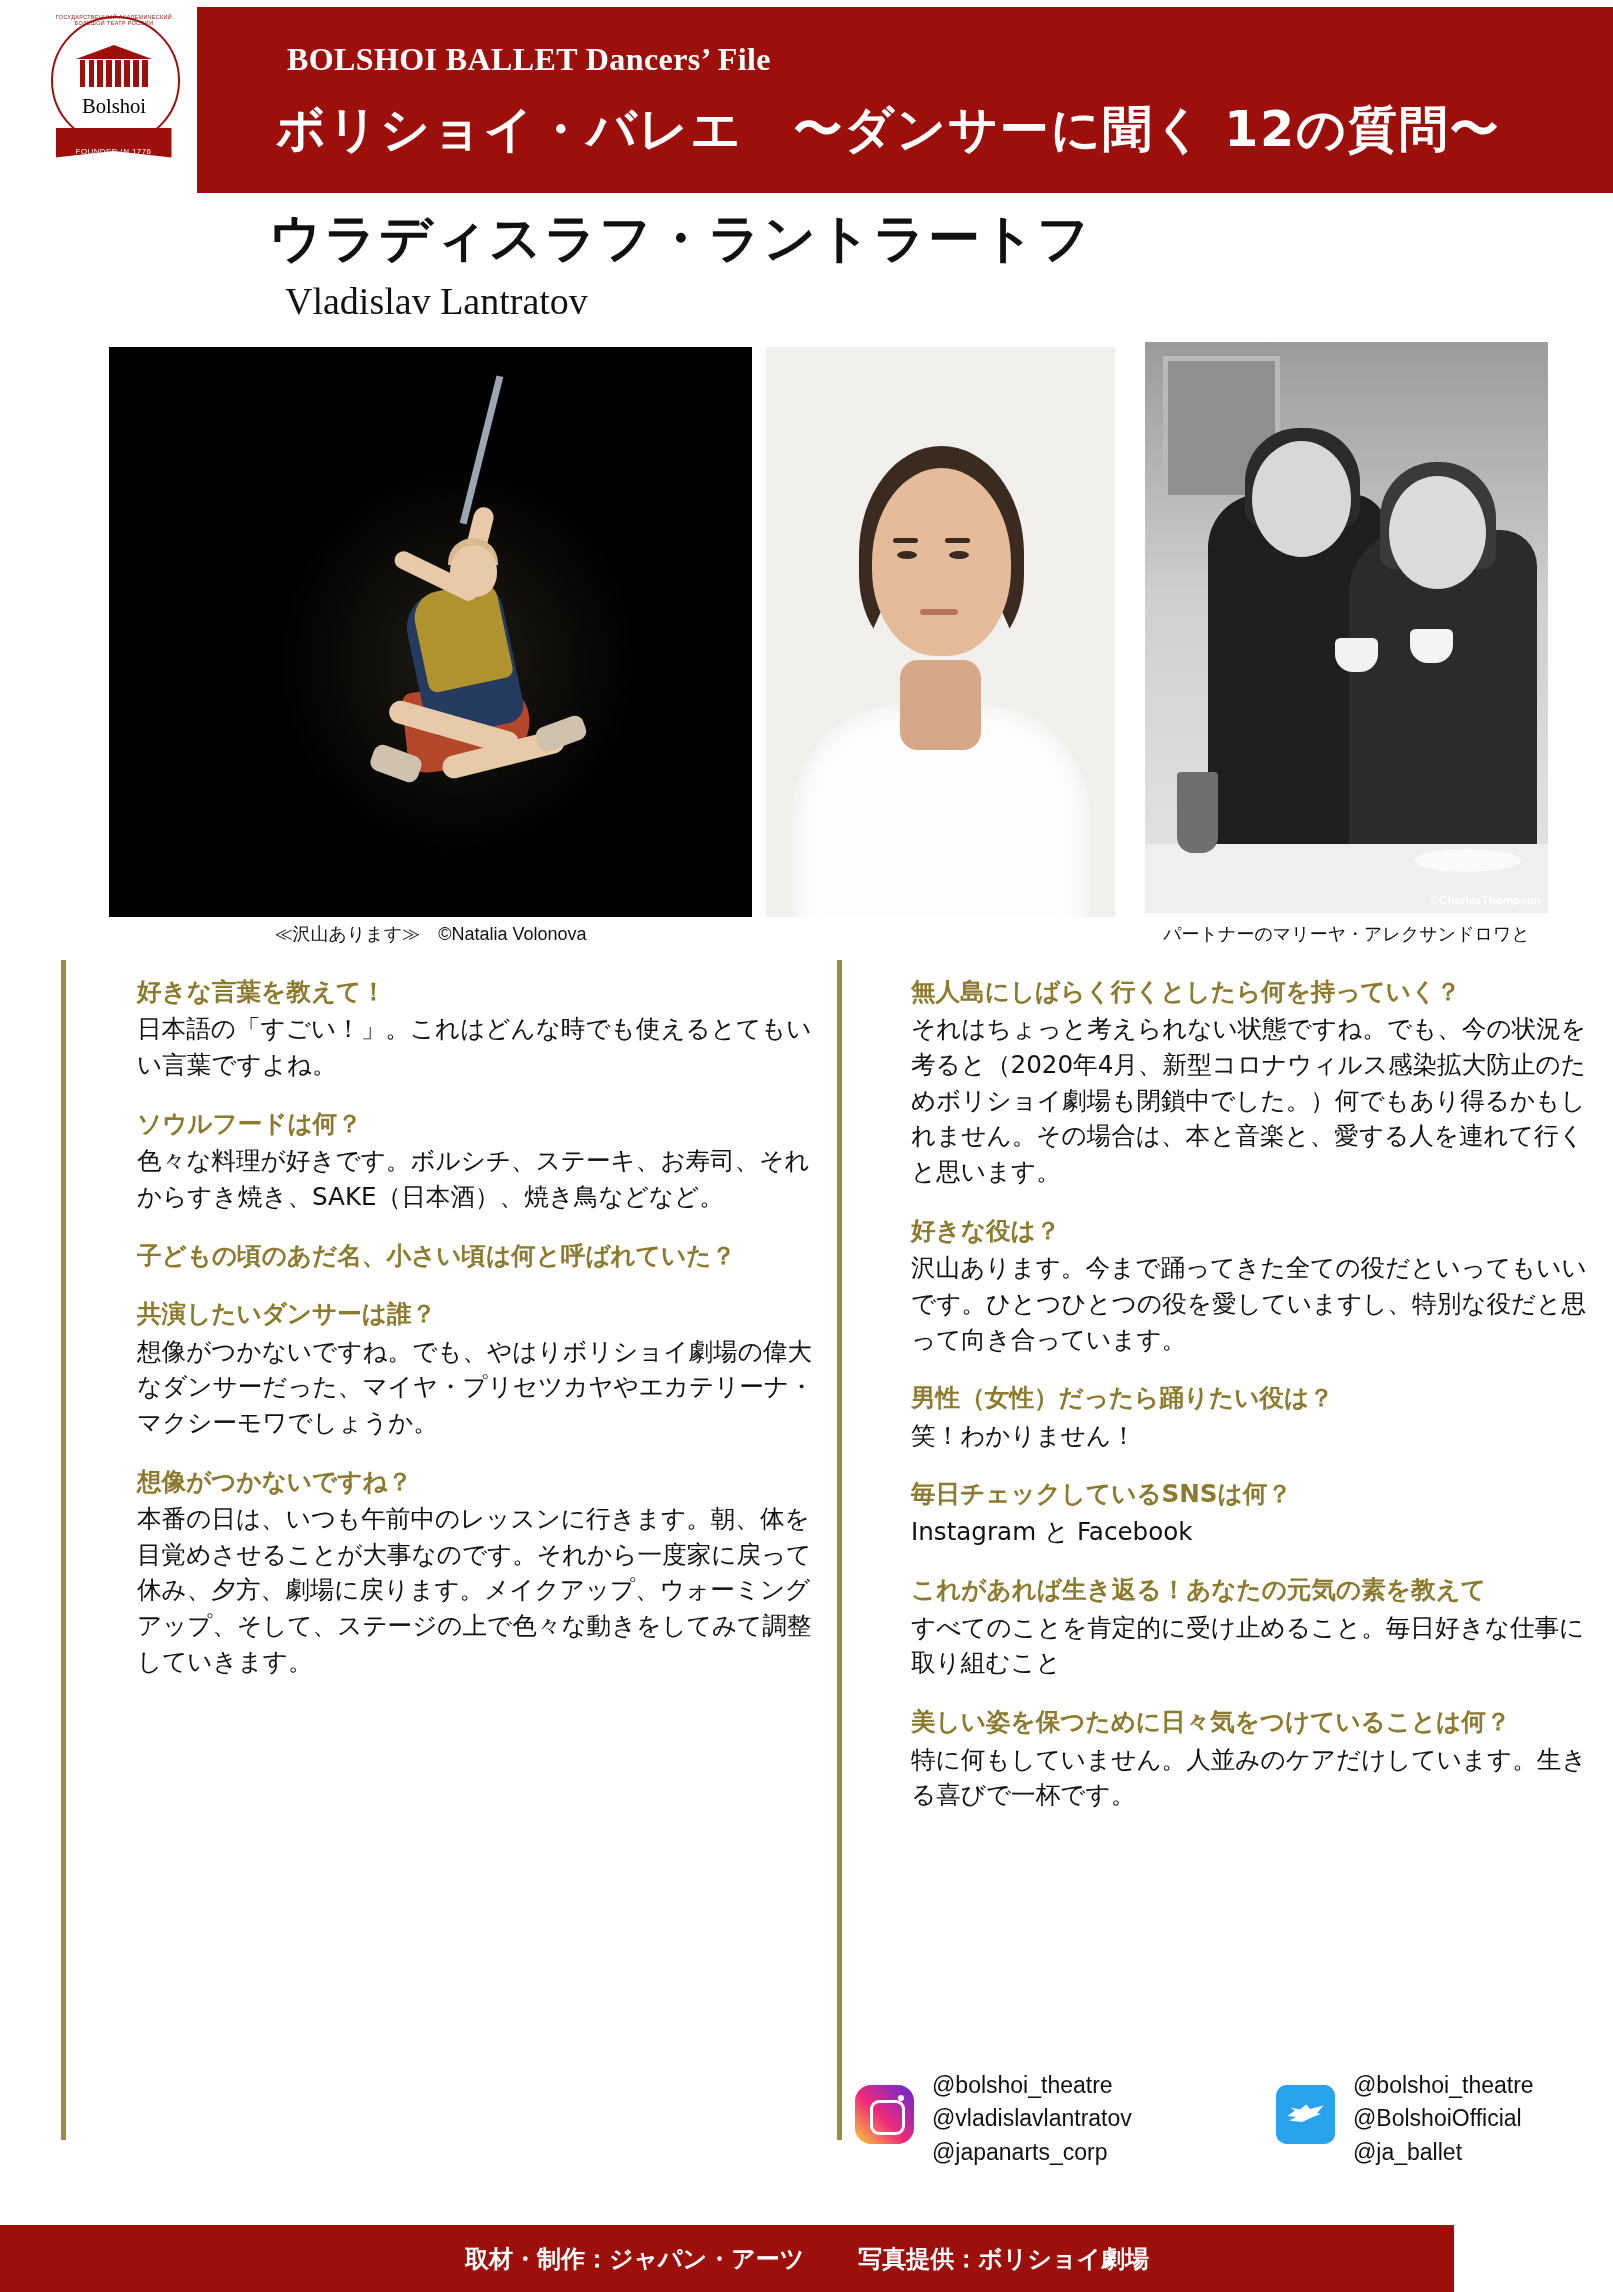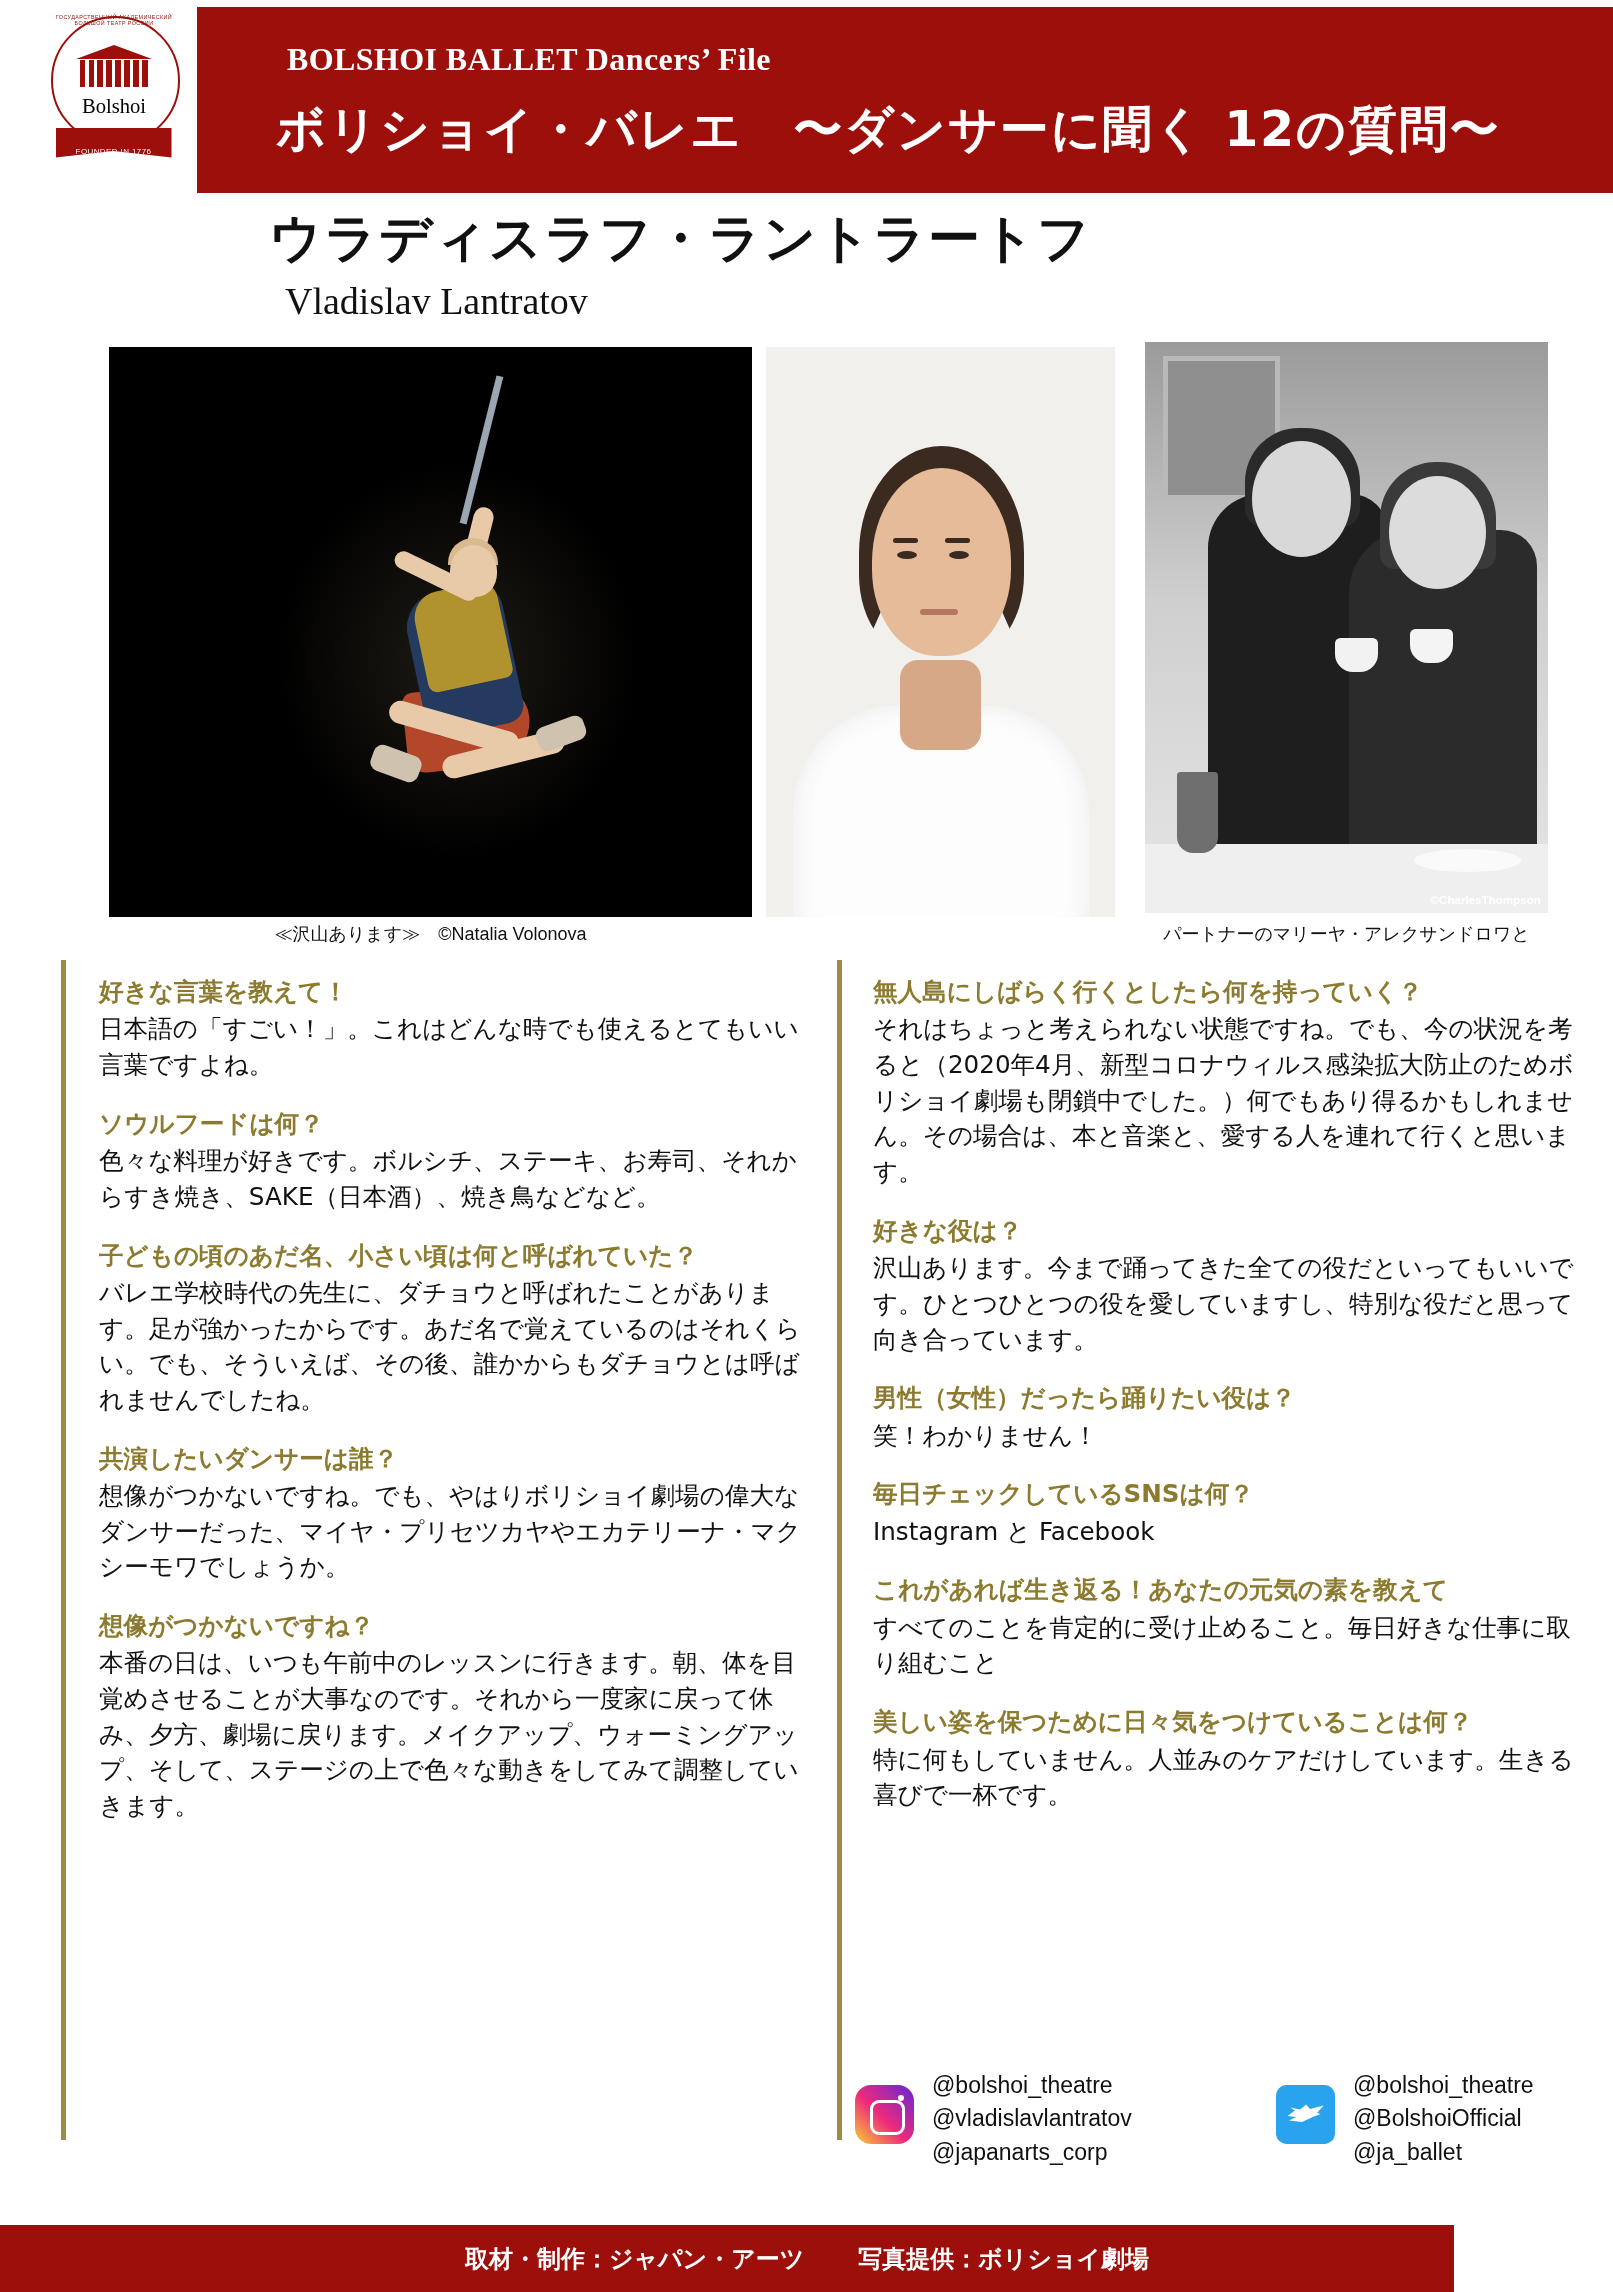--- a/index.html
+++ b/index.html
@@ -233,21 +233,21 @@
   .rule-mid{
     position:absolute;left:837px;top:960px;width:4.5px;height:1180px;background:#9a8b45;
   }
   .col{
     position:absolute;width:716px;
     font-size:24.6px;line-height:1.45;color:#111;
     font-family:"DejaVu Sans", sans-serif;
   }
   .col-left{left:99px;top:974px;width:721px;}
   .col-right{left:873px;top:974px;width:716px;}
-  .qa{margin-bottom:23px;}
+  .qa{margin-bottom:23px;margin-left:38px;}
   .q{
     color:#8c7a2e;font-weight:bold;margin-bottom:1.8px;font-size:24.6px;
   }
   .a{color:#111;}
   
   .social{
     position:absolute;left:855px;top:2069px;width:743px;height:134px;
   }
   .soc-col{position:absolute;top:0;}
   .soc-ig{left:0;} .soc-tw{left:421px;}
@@ -374,21 +374,20 @@
   <div class="qa">
     <div class="q">好きな言葉を教えて！</div>
     <div class="a">日本語の「すごい！」。これはどんな時でも使えるとてもいい言葉ですよね。</div>
   </div>
   <div class="qa">
     <div class="q">ソウルフードは何？</div>
     <div class="a">色々な料理が好きです。ボルシチ、ステーキ、お寿司、それからすき焼き、SAKE（日本酒）、焼き鳥などなど。</div>
   </div>
   <div class="qa">
     <div class="q">子どもの頃のあだ名、小さい頃は何と呼ばれていた？</div>
-    <div class="a">バレエ学校時代の先生に、ダチョウと呼ばれたことがあります。足が強かったからです。あだ名で覚えているのはそれくらい。でも、そういえば、その後、誰かからもダチョウとは呼ばれませんでしたね。</div>
   </div>
   <div class="qa">
     <div class="q">共演したいダンサーは誰？</div>
     <div class="a">想像がつかないですね。でも、やはりボリショイ劇場の偉大なダンサーだった、マイヤ・プリセツカヤやエカテリーナ・マクシーモワでしょうか。</div>
   </div>
   <div class="qa">
     <div class="q">想像がつかないですね？</div>
     <div class="a">本番の日は、いつも午前中のレッスンに行きます。朝、体を目覚めさせることが大事なのです。それから一度家に戻って休み、夕方、劇場に戻ります。メイクアップ、ウォーミングアップ、そして、ステージの上で色々な動きをしてみて調整していきます。</div>
   </div>
 </div>

